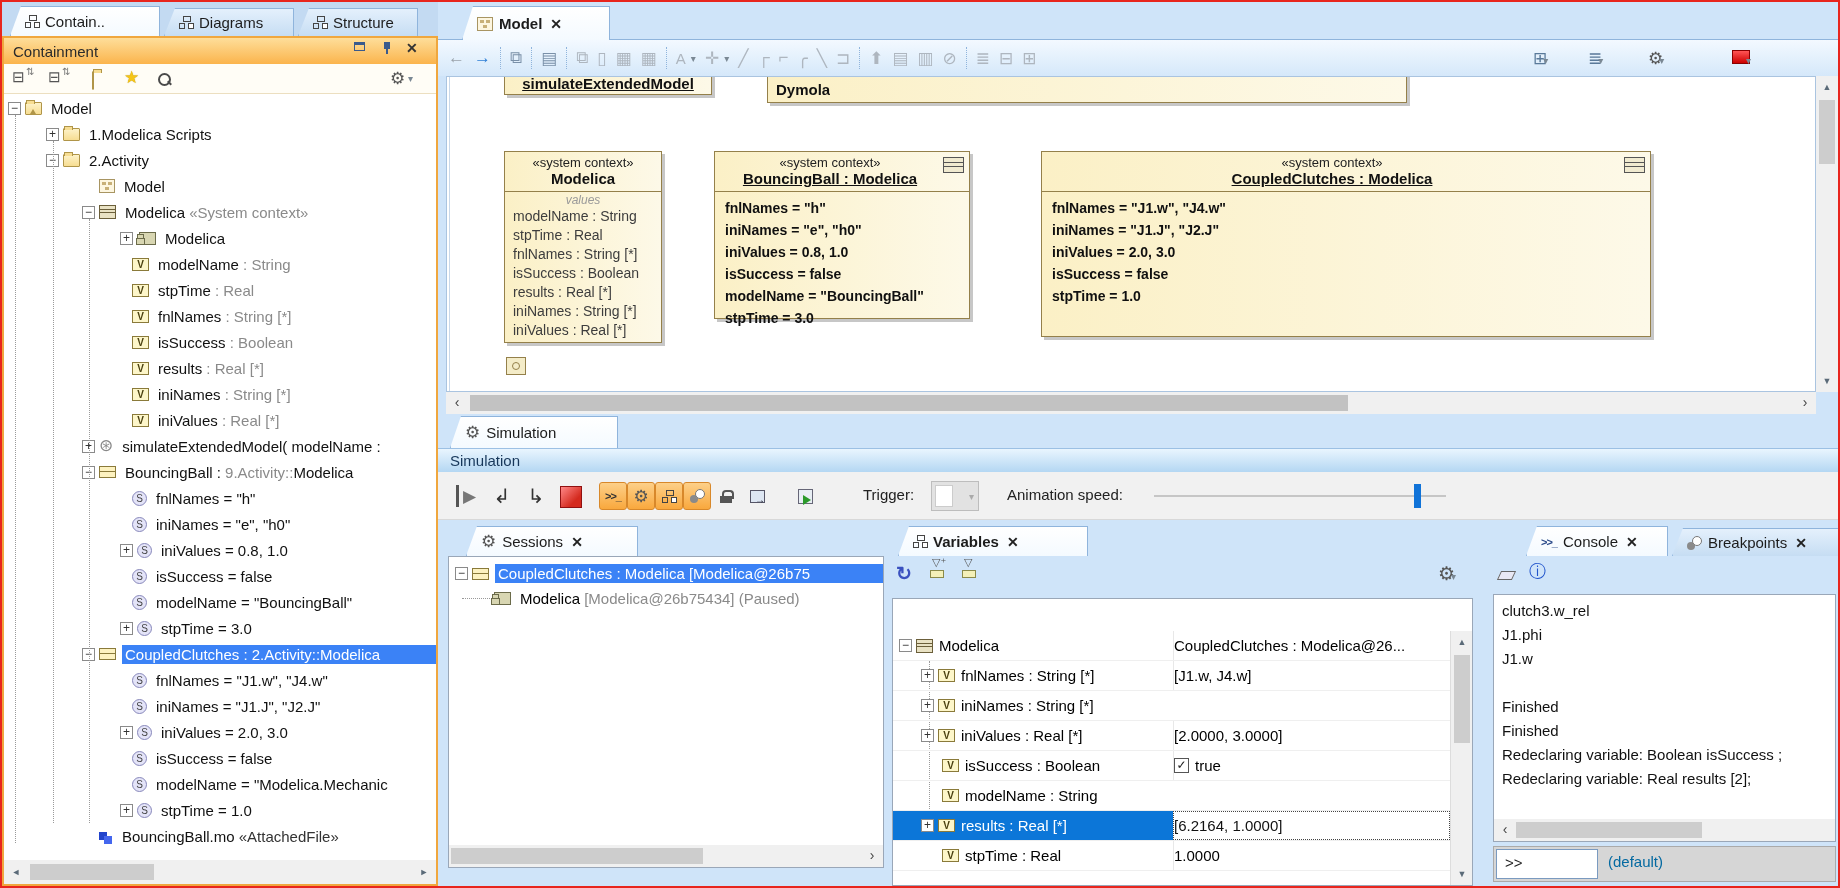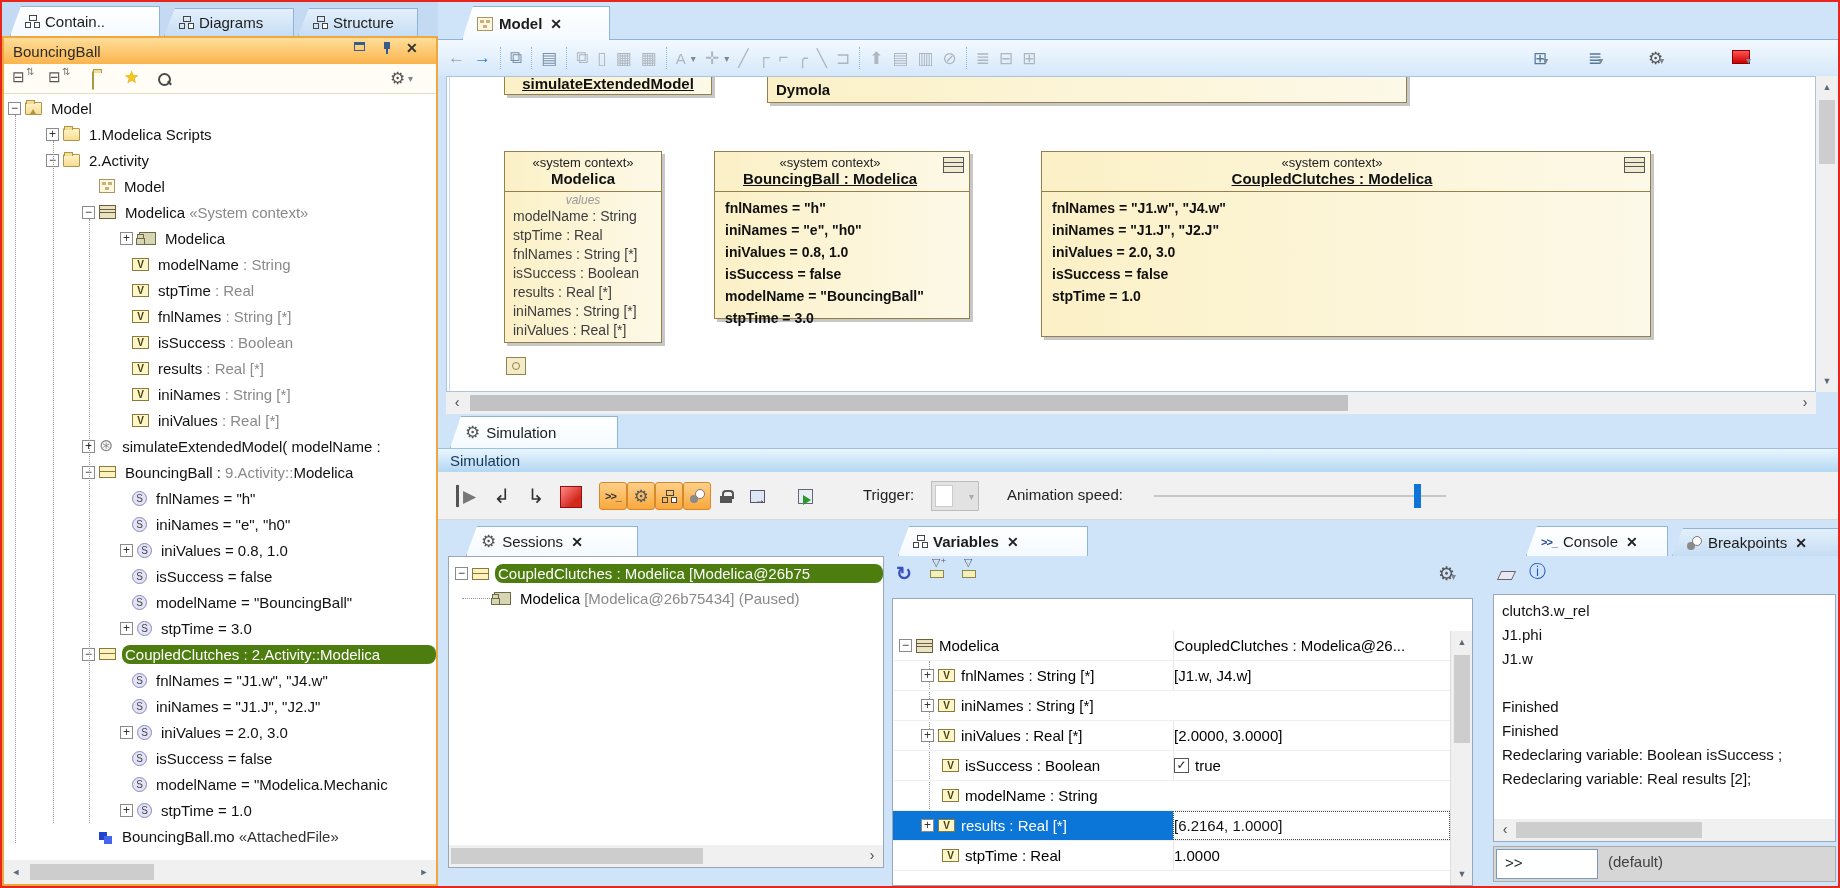--- a/index.html
+++ b/index.html
@@ -24,21 +24,21 @@
 .ltools { position:absolute; left:0; top:26px; right:0; height:30px; background:#fffdf6; border-bottom:1px solid #ecdfc0; }
 .ltree { position:absolute; left:0; top:57px; right:0; bottom:24px; background:#fff; overflow:hidden; }
 .trow { display:flex; align-items:center; height:26px; font-size:15px; color:#111; white-space:nowrap; }
 .trow .sp17 { display:inline-block; width:17px; flex:none; }
 .trow .sp12 { display:inline-block; width:12px; flex:none; }
 .l0 { padding-left:4px; } .l1 { padding-left:42px; } .l2 { padding-left:78px; } .l3 { padding-left:116px; }
 .exp { flex:none; width:13px; height:13px; border:1px solid #8a8a8a; background:#fff; color:#333;
   font-size:12px; line-height:11px; text-align:center; margin-right:4px; }
 .tico { flex:none; margin-right:6px; }
 .txt { padding:1px 3px; }
-.txt.sel { background:#4d7c0f; color:#fff;border-radius:8px; }
+.txt.sel { background:#3b82f6; color:#fff; }
 .tg { color:#8a8a8a; }
 .guide { position:absolute; border-left:1px dotted #9a9a9a; width:0; }
 
 
 .icf { width:17px; height:13px; background:linear-gradient(180deg,#fdf2c8,#f7dd92); border:1px solid #b09548; border-radius:1px; position:relative; }
 .icf::before { content:""; position:absolute; left:0; top:-3px; width:7px; height:3px; background:#f7dd92; border:1px solid #b09548; border-bottom:none; }
 .icfm::after { content:""; position:absolute; left:4px; top:3px; border:3px solid transparent; border-bottom:5px solid #b09548; }
 .icd { width:16px; height:14px; background:#fdf6e0; border:1px solid #a89562; position:relative; }
 .icd::before { content:""; position:absolute; left:2px; top:2px; width:4px; height:3px; background:#c8b078; box-shadow:6px 0 0 #c8b078, 3px 5px 0 #c8b078; }
 .icc { width:17px; height:14px; background:#e9e2c4; border:1px solid #6b5f3a; position:relative; }
@@ -136,21 +136,21 @@
       <span class="treeic"></span>
       <span>Diagrams</span>
     </div>
     <div class="tab" style="left:296px; top:6px; width:120px; height:28px;">
       <span class="treeic"></span>
       <span>Structure</span>
     </div>
 
     <div class="lbody">
       <div class="lhead">
-        <span>BouncingBall</span>
+        <span>Containment</span>
         <span class="hic flic" style="left:350px;"></span>
         <span class="hic pinic" style="left:378px;"></span>
         <span class="hic" style="left:402px; top:2px; font-size:14px; font-weight:bold; color:#333;">✕</span>
       </div>
       <div class="ltools">
         <span class="abs" style="left:8px; top:4px; color:#555; font-size:15px;">⊟</span>
         <span class="abs" style="left:22px; top:2px; color:#777; font-size:10px;">⇅</span>
         <span class="abs" style="left:44px; top:4px; color:#555; font-size:15px;">⊟</span>
         <span class="abs" style="left:58px; top:2px; color:#777; font-size:10px;">⇅</span>
         <span class="abs icf" style="left:88px; top:8px; width:19px; height:14px;"></span>
@@ -618,18 +618,18 @@
         <div class="cline">Redeclaring variable: Boolean isSuccess ;</div>
         <div class="cline">Redeclaring variable: Real results [2];</div>
         <div class="abs sb" style="left:0; right:0; bottom:0; height:22px;">
           <span class="sba" style="left:2px; top:2px; width:18px; height:18px; line-height:16px; font-size:14px; color:#444;">‹</span>
           <div class="sbt" style="left:22px; top:3px; width:186px; height:16px;"></div>
         </div>
       </div>
 
       <div class="abs" style="left:2px; top:326px; width:343px; height:36px; background:#d6d6d6; border:1px solid #aaa;">
         <div class="abs nw" style="left:2px; top:2px; width:102px; height:30px; background:#fff; border:1px solid #7a9ac0; font-size:15px; color:#222; padding:4px 0 0 8px;">&gt;&gt;</div>
-        <div class="abs nw" style="left:114px; top:6px; font-size:15px; color:#404040;">(default)</div>
+        <div class="abs nw" style="left:114px; top:6px; font-size:15px; color:#0369a1;">(default)</div>
       </div>
     </div>
 
   </div>
 </div>
 
 </body></html>

